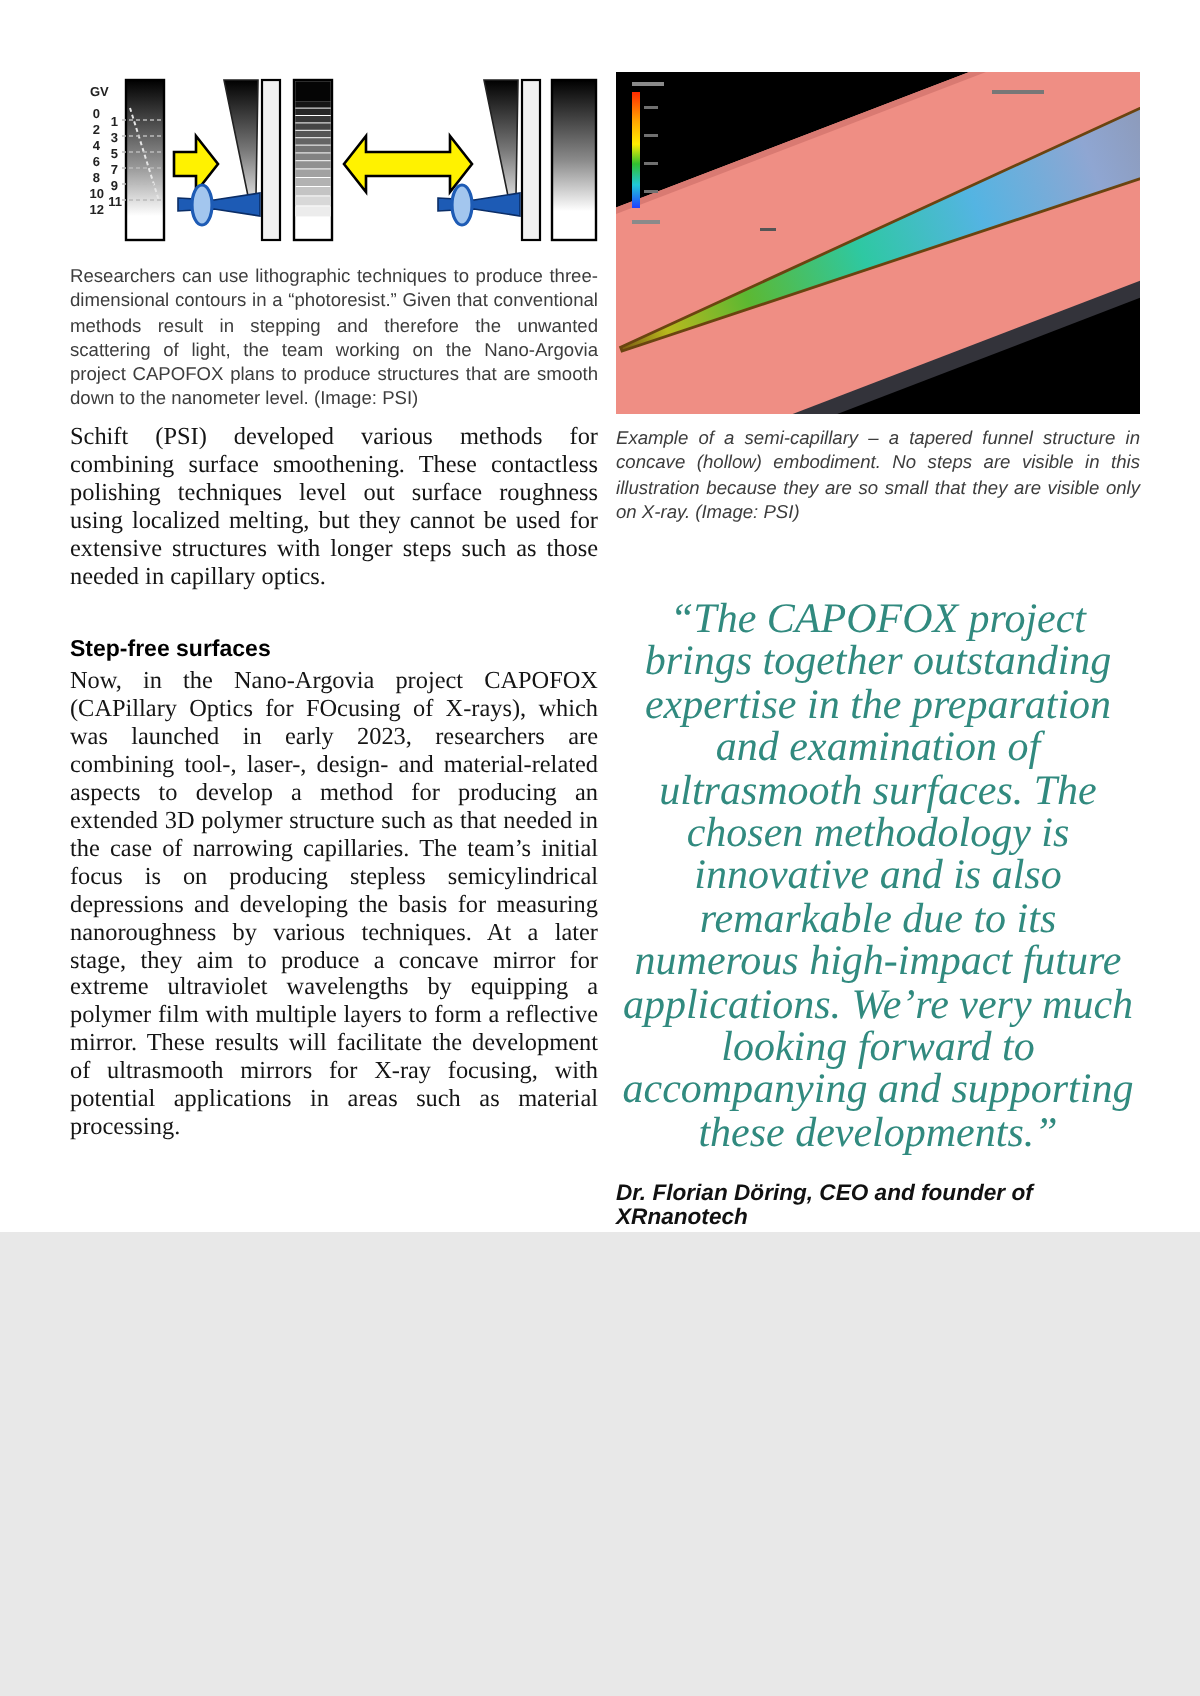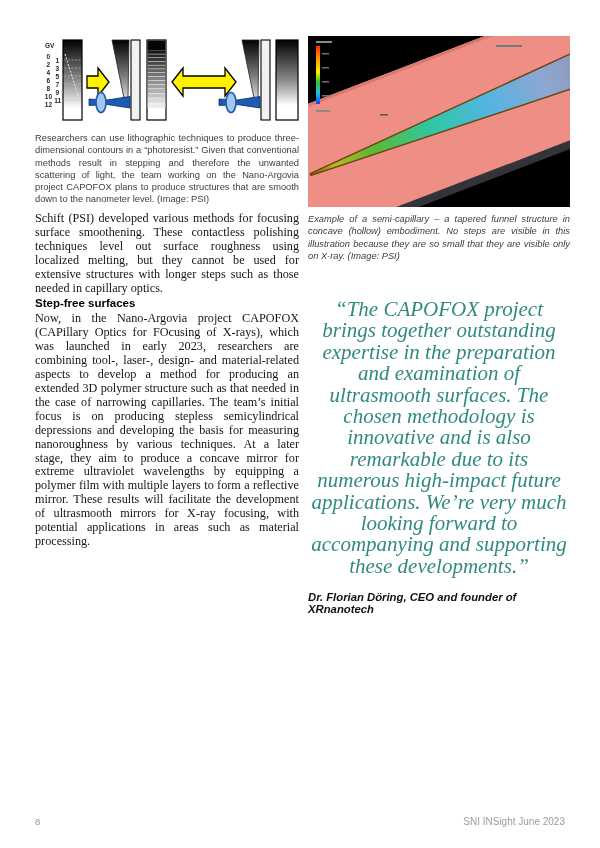--- a/index.html
+++ b/index.html
@@ -1,17 +1,17 @@
 <!DOCTYPE html>
 <html lang="en"><head>
 <meta charset="utf-8">
 <style>
   html,body{margin:0;padding:0;background:#e8e8e8;}
   .page{
-    position:relative; width:600px; height:848px; background:#ffffff;
+    position:relative; width:600px; height:616px; background:#ffffff;
     margin:0 auto; overflow:hidden;
     font-family:"Liberation Serif", serif; color:#151515;
   }
   
   .col-left{position:absolute; left:35px; width:264px;}
   .col-right{position:absolute; left:308px; width:262px;font-style:italic;}
 
   
   .fig-left{top:38px; height:84px;}
   .fig-left svg{display:block;}
@@ -27,21 +27,21 @@
   .cap-right{top:213px;}
 
   
   .article{top:212px;}
   .para{
     font-size:12.2px; line-height:13.9px; text-align:justify; margin:0;
   }
   .section-heading{
     font-family:"Liberation Sans", sans-serif;
     font-size:11.5px; font-weight:bold; color:#000;
-    margin:2px 0 3px 0;
+    margin:24px 0 3px 0;
   }
 
   
   .quote-block{top:299px; text-align:center;}
   .quote-text{
     font-size:21px; line-height:21.4px; color:#318a7f; margin:0;
   }
   .quote-attr{
     font-family:"Liberation Sans", sans-serif;
     font-size:11.3px; font-weight:bold; color:#111;
@@ -216,21 +216,21 @@
         <rect x="188" y="9" width="26" height="2" fill="#777"></rect>
       </g>
 
       <rect x="72" y="78" width="8" height="1.5" fill="#555"></rect>
     </svg>
   </div>
 
   <div class="col-right caption cap-right">Example of a semi-capillary – a tapered funnel structure in concave (hollow) embodiment. No steps are visible in this illustration because they are so small that they are visible only on X-ray. (Image: PSI)</div>
 
   <div class="col-left article">
-    <p class="para">Schift (PSI) developed various methods for focusing surface smoothening. These contactless polishing techniques level out surface roughness using localized melting, but they cannot be used for extensive structures with longer steps such as those needed in capillary optics.</p>
+    <p class="para">Schift (PSI) developed various methods for combining surface smoothening. These contactless polishing techniques level out surface roughness using localized melting, but they cannot be used for extensive structures with longer steps such as those needed in capillary optics.</p>
     <h3 class="section-heading">Step-free surfaces</h3>
     <p class="para">Now, in the Nano-Argovia project CAPOFOX (CAPillary Optics for FOcusing of X-rays), which was launched in early 2023, researchers are combining tool-, laser-, design- and material-related aspects to develop a method for producing an extended 3D polymer structure such as that needed in the case of narrowing capillaries. The team’s initial focus is on producing stepless semicylindrical depressions and developing the basis for measuring nanoroughness by various techniques. At a later stage, they aim to produce a concave mirror for extreme ultraviolet wavelengths by equipping a polymer film with multiple layers to form a reflective mirror. These results will facilitate the development of ultrasmooth mirrors for X-ray focusing, with potential applications in areas such as material processing.</p>
   </div>
 
   <div class="col-right quote-block">
     <p class="quote-text">“The CAPOFOX project brings together outstanding expertise in the preparation and examination of ultrasmooth surfaces. The chosen methodology is innovative and is also remarkable due to its numerous high-impact future applications. We’re very much looking forward to accompanying and supporting these developments.”</p>
     <div class="quote-attr">Dr. Florian Döring, CEO and founder of XRnanotech</div>
   </div>
 
   <div class="footer-left">8</div>

